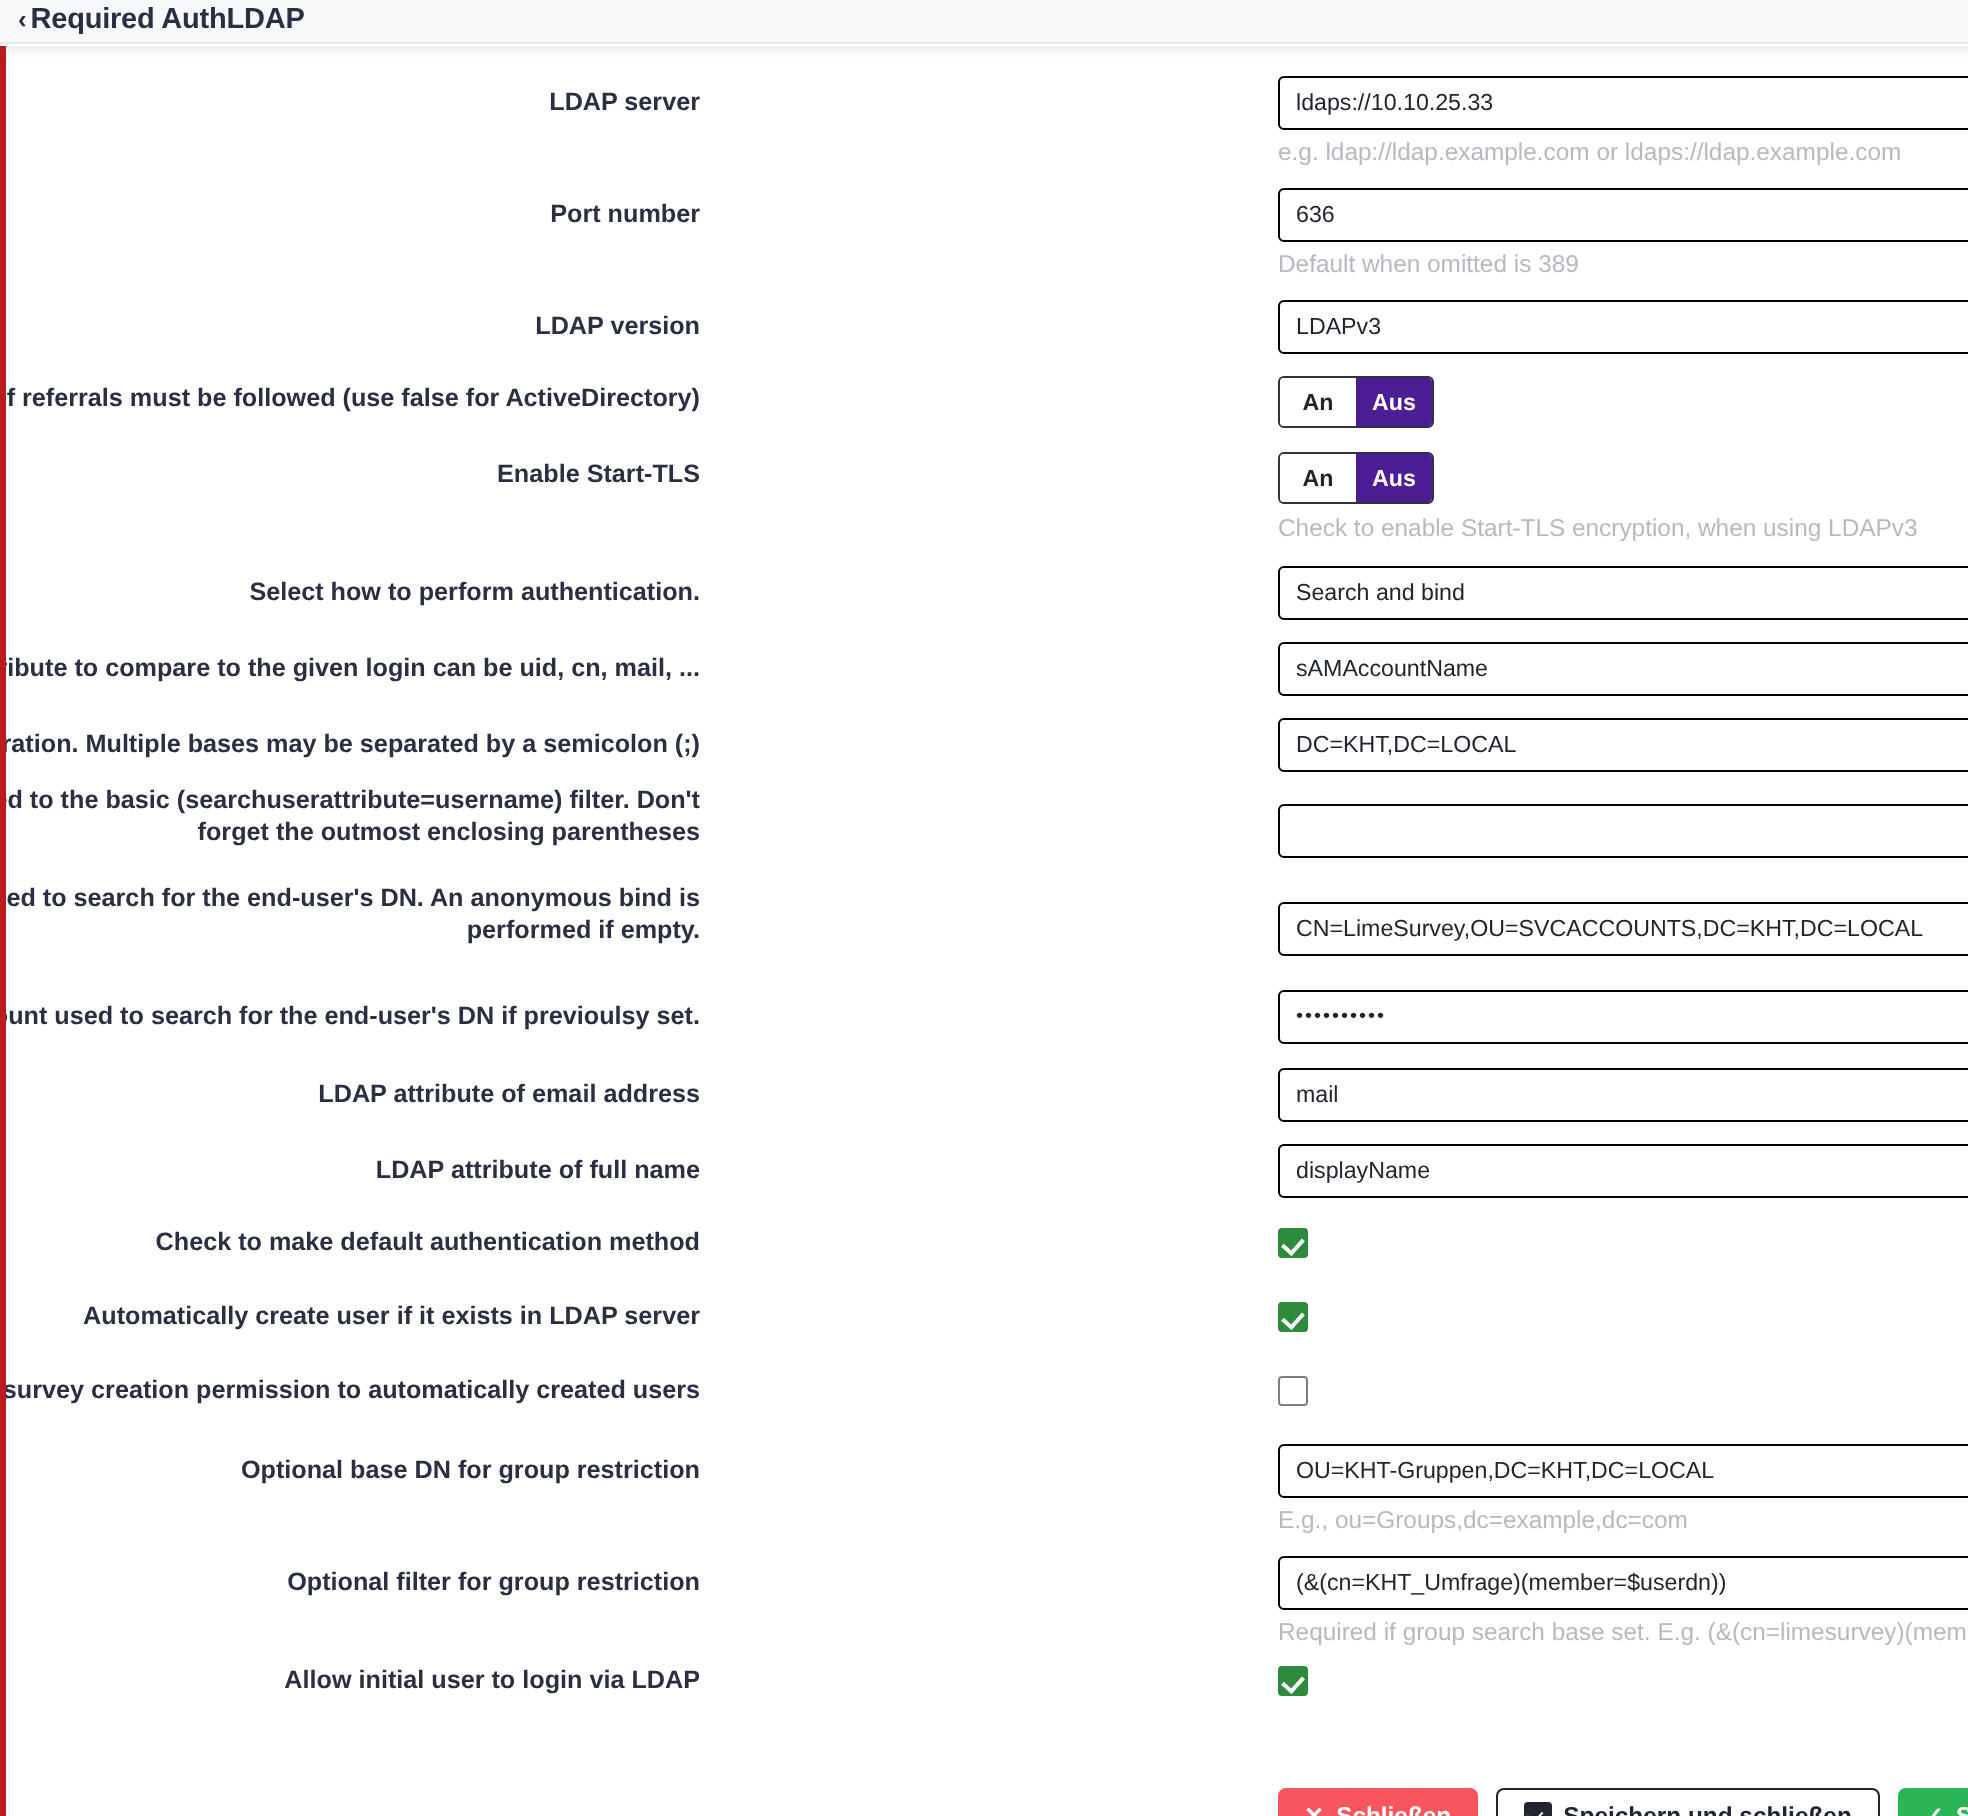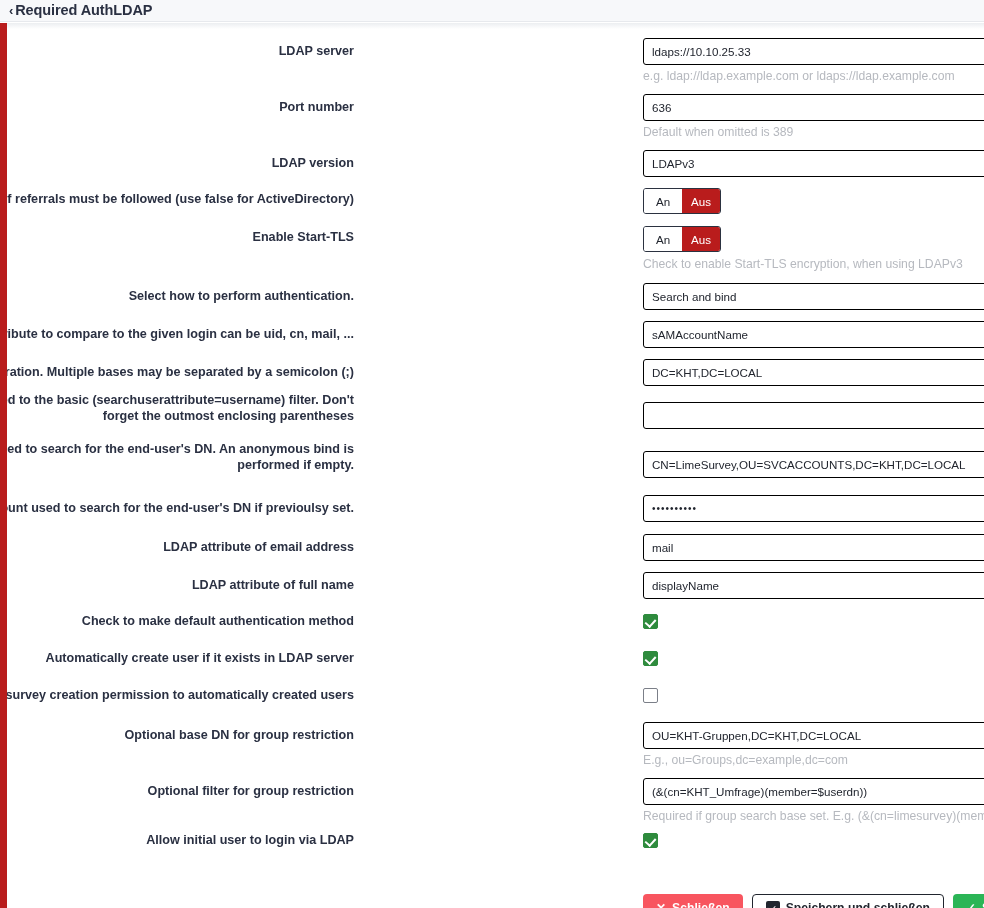--- a/index.html
+++ b/index.html
@@ -34,21 +34,21 @@
     margin-right: 2px;
     font-weight: bold;
   }
 
   
   #panel {
     position: absolute;
     left: 0; top: 23px;
     width: 984px; height: 885px;
     background: #ffffff;
-    border-left: 7px solid #b91c1c;
+    border-left: 3px solid #b91c1c;
     overflow: hidden;
   }
   #panel::before {
     content: "";
     position: absolute;
     left: 0; top: 0;
     width: 984px; height: 6px;
     background: linear-gradient(to bottom, #eceef1, #ffffff);
     pointer-events: none;
   }
@@ -108,30 +108,30 @@
     border: 1px solid #2b3240;
     height: 26px;
   }
   .toggle .opt {
     display: flex;
     align-items: center;
     justify-content: center;
     width: 38px;
     height: 24px;
     font-size: 11.6px;
-    font-weight: normal;
+    font-weight: bold;
     color: #21252e;
     background: #ffffff;
     cursor: pointer;
     user-select: none;
   }
   .toggle .opt.on {
-    background: #b91c1c;
+    background: #4c1d95;
     color: #ffffff;
-    font-weight: normal;
+    font-weight: bold;
   }
 
   
   .cbx {
     position: absolute;
     left: 636px;
     width: 15px; height: 15px;
     border: 1px solid #7b7f88;
     border-radius: 2px;
     background: #ffffff;

